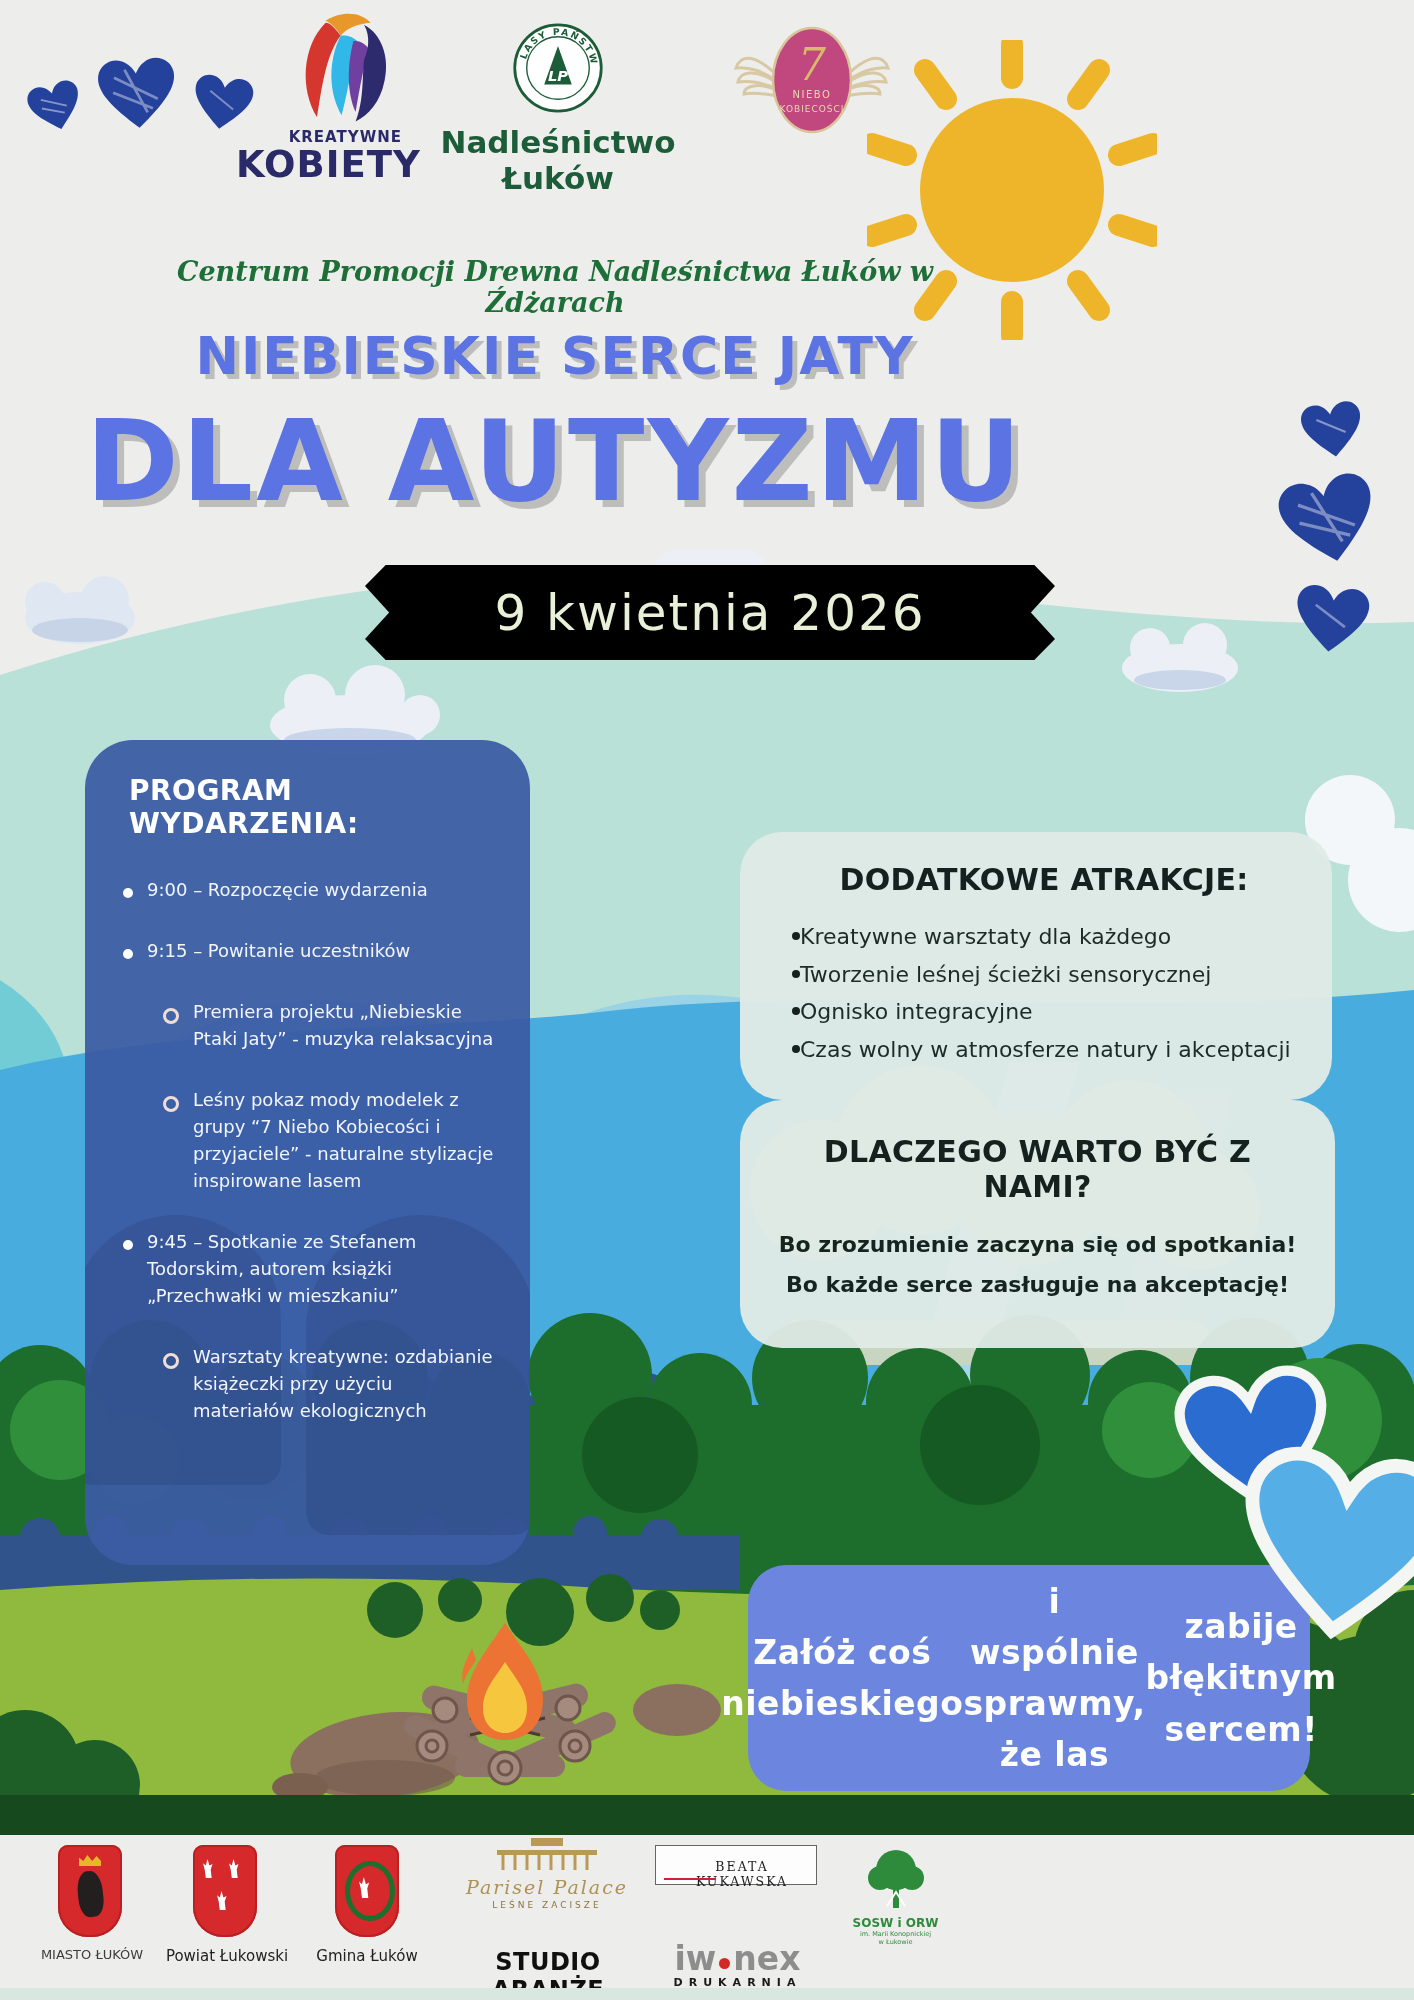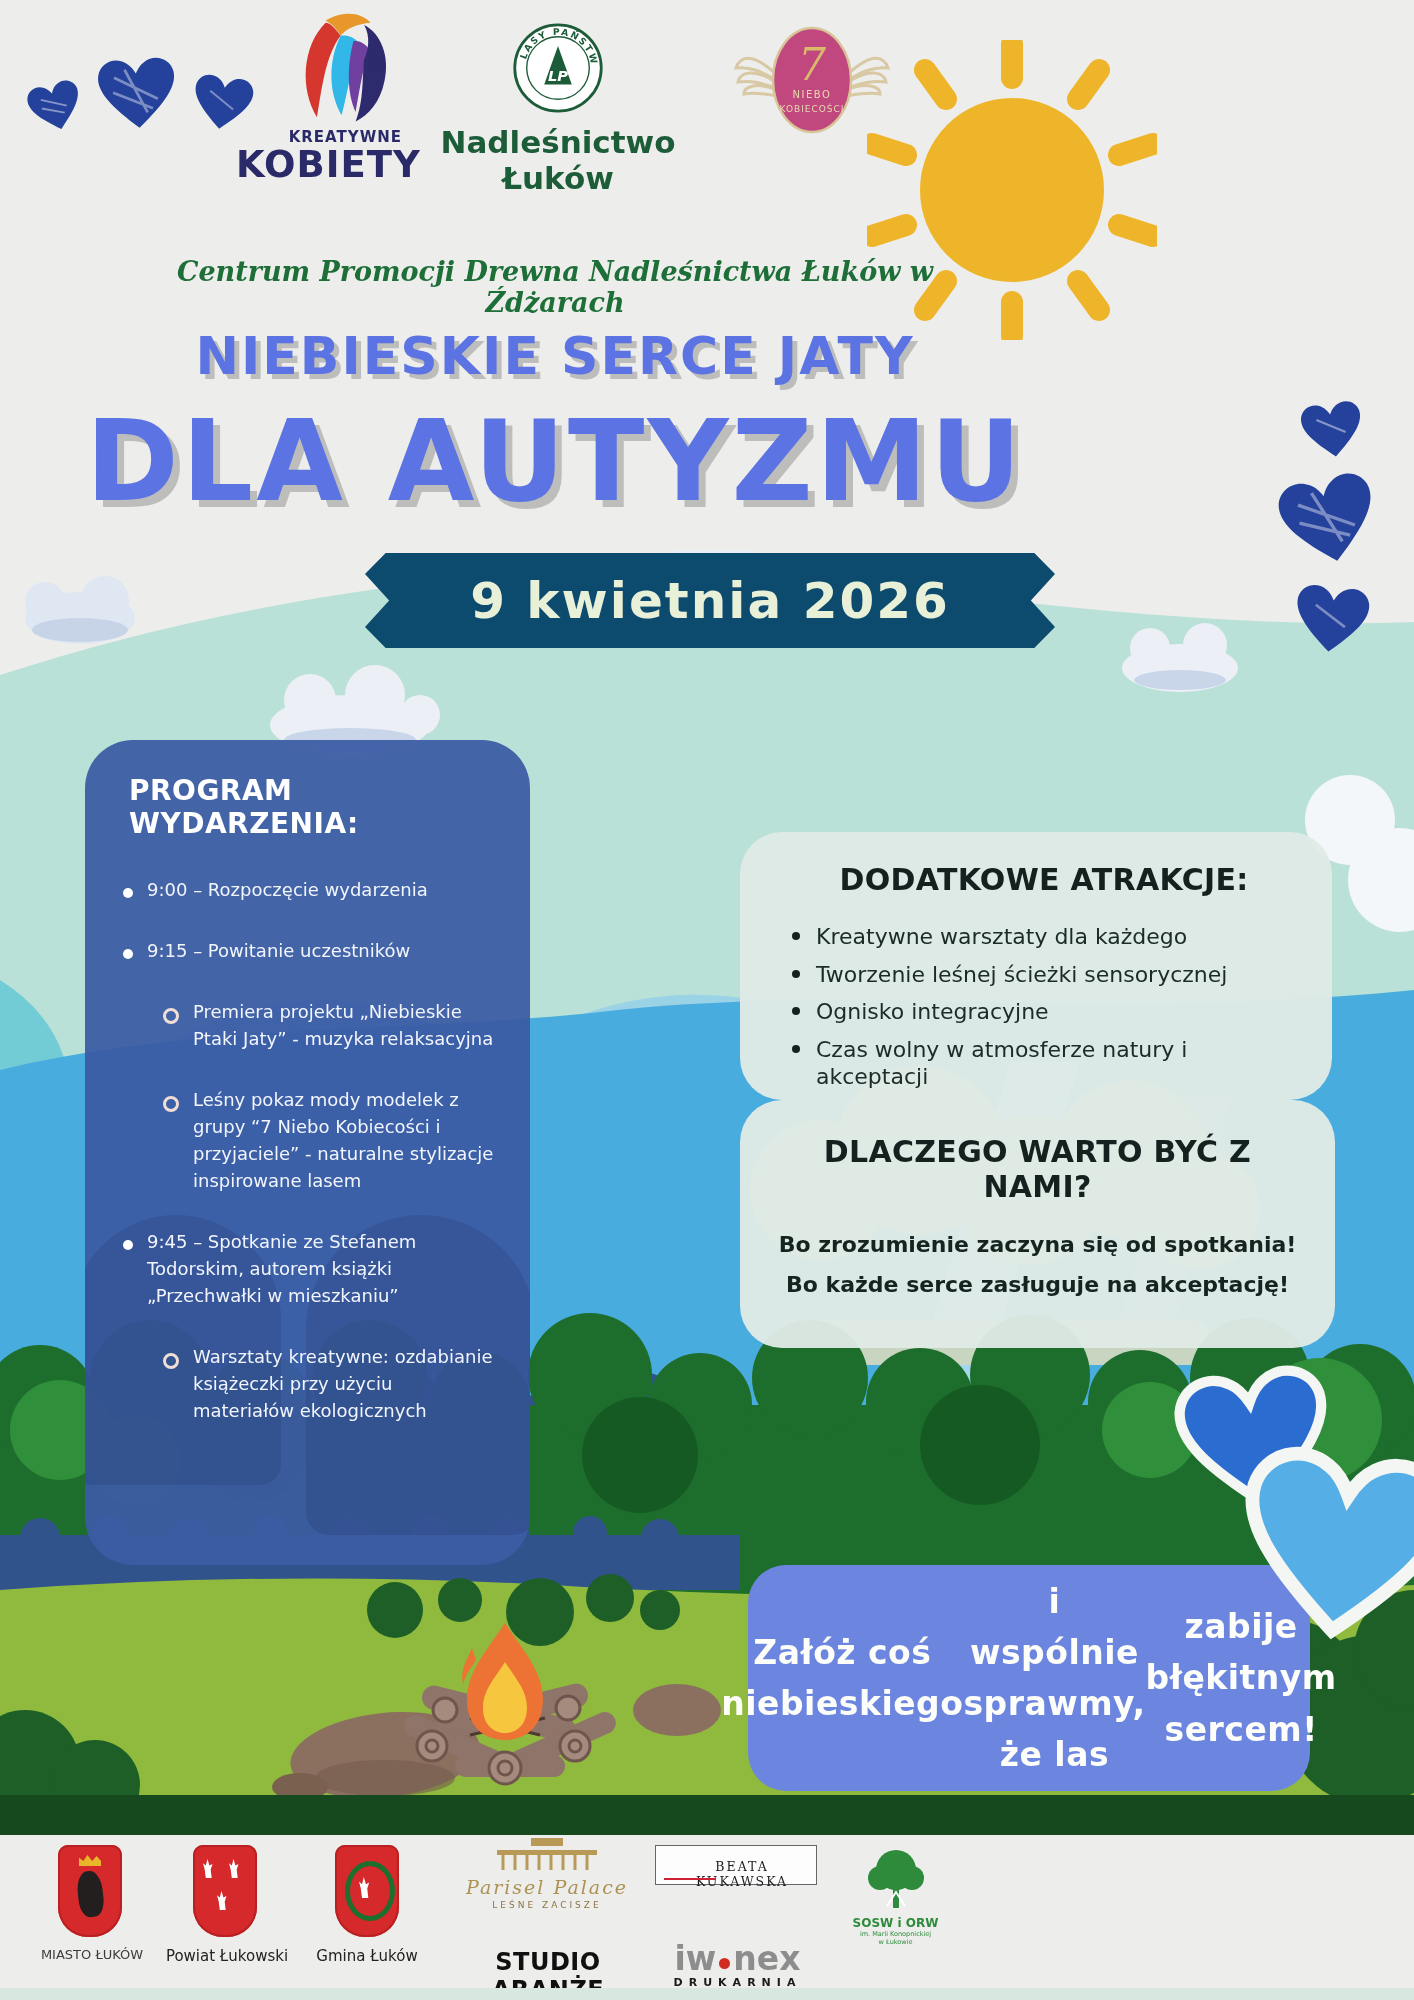--- a/index.html
+++ b/index.html
@@ -13,41 +13,41 @@
   .kk-bottom{margin:0 0 0 14px;font-size:37px;font-weight:bold;letter-spacing:1px;color:#2b2a68;line-height:1;}
   .nadl-block{left:398px;top:22px;width:320px;text-align:center;z-index:2;}
   .nadl-label{margin-top:6px;font-size:31px;font-weight:bold;color:#1d5c38;}
   .niebo-block{left:732px;top:22px;width:160px;z-index:2;}
   .subtitle{left:150px;top:256px;width:810px;text-align:center;z-index:2;
     font-family:"DejaVu Serif",serif;font-style:italic;font-weight:bold;font-size:27px;color:#1e6e38;}
   .title1{left:100px;top:326px;width:910px;text-align:center;z-index:2;font-size:52px;font-weight:bold;
     letter-spacing:2px;color:#5b73e3;text-shadow:5px 5px 0 #bdbdbb;}
   .title2{left:55px;top:400px;width:1000px;text-align:center;z-index:2;font-size:112px;font-weight:bold;
     letter-spacing:3px;color:#5b73e3;text-shadow:7px 7px 0 #bdbdbb;line-height:1.1;}
-  .ribbon{left:365px;top:553px;width:690px;height:95px;z-index:2;background:#0c4a6e;
+  .ribbon{left:365px;top:565px;width:690px;height:95px;z-index:2;background:#000000;
     clip-path:polygon(3% 0,97% 0,100% 22%,96.5% 50%,100% 78%,97% 100%,3% 100%,0 78%,3.5% 50%,0 22%);
-    display:flex;align-items:center;justify-content:center;font-size:50px;font-weight:bold;
+    display:flex;align-items:center;justify-content:center;font-size:50px;font-weight:normal;
     color:#e9f0d8;letter-spacing:2px;}
   .heart-big{z-index:4;}
 
   
   .program{left:85px;top:740px;width:445px;height:825px;z-index:3;background:rgba(59,91,164,.94);
     border-radius:48px;color:#f2f5fc;box-sizing:border-box;padding:34px 32px 20px 38px;overflow:hidden;}
   .program h2{margin:0 6px 36px 6px;font-size:28px;font-weight:bold;letter-spacing:.5px;color:#fff;}
   .pitem{display:flex;gap:14px;font-size:18px;line-height:1.5;margin-bottom:34px;}
   .pitem .dot{flex:none;width:10px;height:10px;border-radius:50%;background:#fff;margin-top:12px;}
   .pitem.sub{margin-left:40px;}
   .pitem.sub .dot{background:transparent;border:3px solid #f0ddd6;width:10px;height:10px;margin-top:10px;}
   .psil{position:absolute;background:rgba(22,38,80,.16);border-radius:120px 120px 24px 24px;z-index:-1;}
 
   
   .panel{z-index:3;background:rgba(224,234,230,.96);border-radius:42px;color:#15211e;box-sizing:border-box;}
   .attractions{left:740px;top:832px;width:592px;height:268px;padding:30px 36px 0 52px;}
   .panel h2{margin:0;text-align:center;font-size:30px;font-weight:bold;letter-spacing:.3px;color:#15211e;}
-  .aitem{display:flex;gap:16px;font-size:22px;color:#1d2b27;margin-bottom:10px;line-height:1.25;}
+  .aitem{display:flex;font-size:22px;color:#1d2b27;margin-bottom:10px;line-height:1.25;}
   .aitem .dot{flex:none;width:8px;height:8px;border-radius:50%;background:#15211e;margin-top:9px;}
   .attractions .alist{margin-top:26px;}
   .why{left:740px;top:1100px;width:595px;height:248px;padding:34px 30px 0 30px;text-align:center;}
   .why .wline{font-size:22px;font-weight:bold;color:#15241f;margin-top:10px;line-height:1.35;}
   .why .wline:first-of-type{margin-top:26px;}
 
   
   .cta{left:748px;top:1565px;width:562px;height:226px;z-index:3;background:#6c86e0;border-radius:38px;
     display:flex;flex-direction:row;align-items:center;justify-content:center;text-align:center;
     font-size:33px;font-weight:bold;color:#fdfdfa;line-height:1.55;letter-spacing:.5px;}

